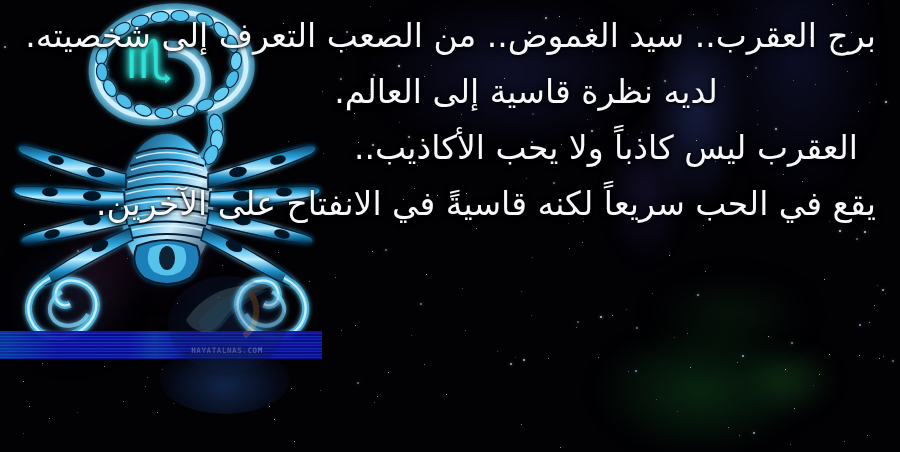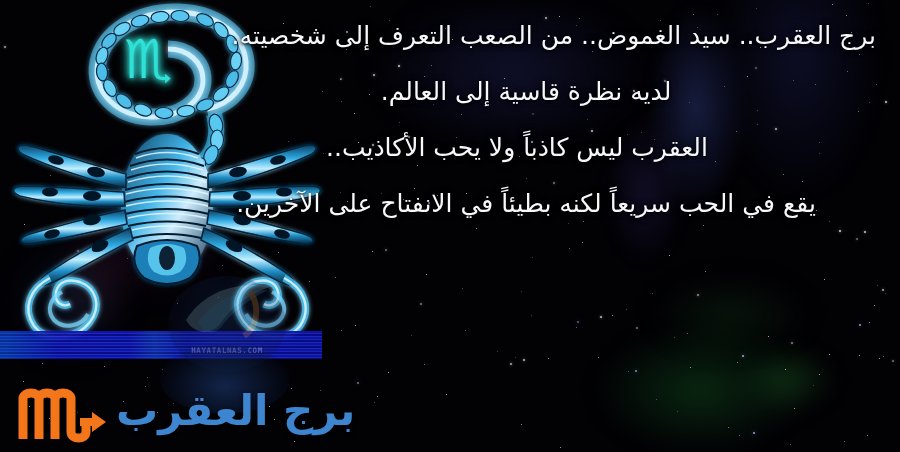--- a/index.html
+++ b/index.html
@@ -113,28 +113,28 @@
   }
 
   
   #horoscope-text{
     position:absolute;right:24px;top:8px;width:700px;
     direction:rtl;text-align:right;
   }
   #horoscope-text .line{
     color:#f7f8fb;
     font-family:"DejaVu Sans","Liberation Sans",sans-serif;
-    font-size:25px;
+    font-size:33px;
     line-height:56px;
     white-space:nowrap;
     text-shadow:0 1px 3px rgba(0,0,0,.95), 0 0 7px rgba(0,0,0,.8);
   }
   #horoscope-text .line.l1{text-align:right;}
   #horoscope-text .line.l2{text-align:center;padding-right:0px;}
-  #horoscope-text .line.l3{text-align:center;padding-right:18px;}
+  #horoscope-text .line.l3{padding-right:18px;}
   #horoscope-text .line.l4{text-align:center;padding-right:34px;}
   #horoscope-text .line.l5{text-align:center;padding-right:0px;}
 
   
   #brand{
     position:absolute;left:14px;bottom:6px;
     display:flex;align-items:center;gap:6px;
   }
   .brand-glyph{width:96px;height:64px;flex:0 0 auto;}
   .brand-label{
@@ -545,29 +545,18 @@
       <path d="M18,42 C36,18 60,10 88,10 C68,20 52,32 42,46 C34,56 24,54 18,42Z" fill="#4aa8d8" opacity=".5"></path>
       <path d="M70,12 C80,26 78,46 64,56" stroke="#c08040" stroke-width="6" fill="none" opacity=".75"></path>
     </svg>
     <div class="wm-url">HAYATALNAS.COM</div>
   </div>
 
   <div id="horoscope-text">
     <div class="line l1">برج العقرب.. سيد الغموض.. من الصعب التعرف إلى شخصيته.</div>
     <div class="line l2">لديه نظرة قاسية إلى العالم.</div>
     <div class="line l3">العقرب ليس كاذباً ولا يحب الأكاذيب..</div>
-    <div class="line l5">يقع في الحب سريعاً لكنه بطيئاً في الانفتاح على الآخرين.</div>
+    <div class="line l5">يقع في الحب سريعاً لكنه قاسيةً في الانفتاح على الآخرين.</div>
   </div>
 
   <div class="brand-halo"></div>
-  <div id="brand">
-    <svg class="brand-glyph" viewBox="0 0 96 64">
-      <g fill="none" stroke="#f4761a" stroke-width="9" stroke-linecap="butt" stroke-linejoin="miter">
-        <path d="M9,57 L9,17 C9,9 25,9 25,17 L25,57"></path>
-        <path d="M25,17 C25,9 41,9 41,17 L41,57"></path>
-        <path d="M41,17 C41,9 57,9 57,17 L57,50 C57,58 72,58 72,50 L72,42"></path>
-      </g>
-      <path d="M66,36 L78,36 L78,30 L92,40 L78,50 L78,44 L66,44 Z" fill="#f4761a"></path>
-    </svg>
-    <div class="brand-label">برج العقرب</div>
-  </div>
 
 </div>
 
 </body></html>

